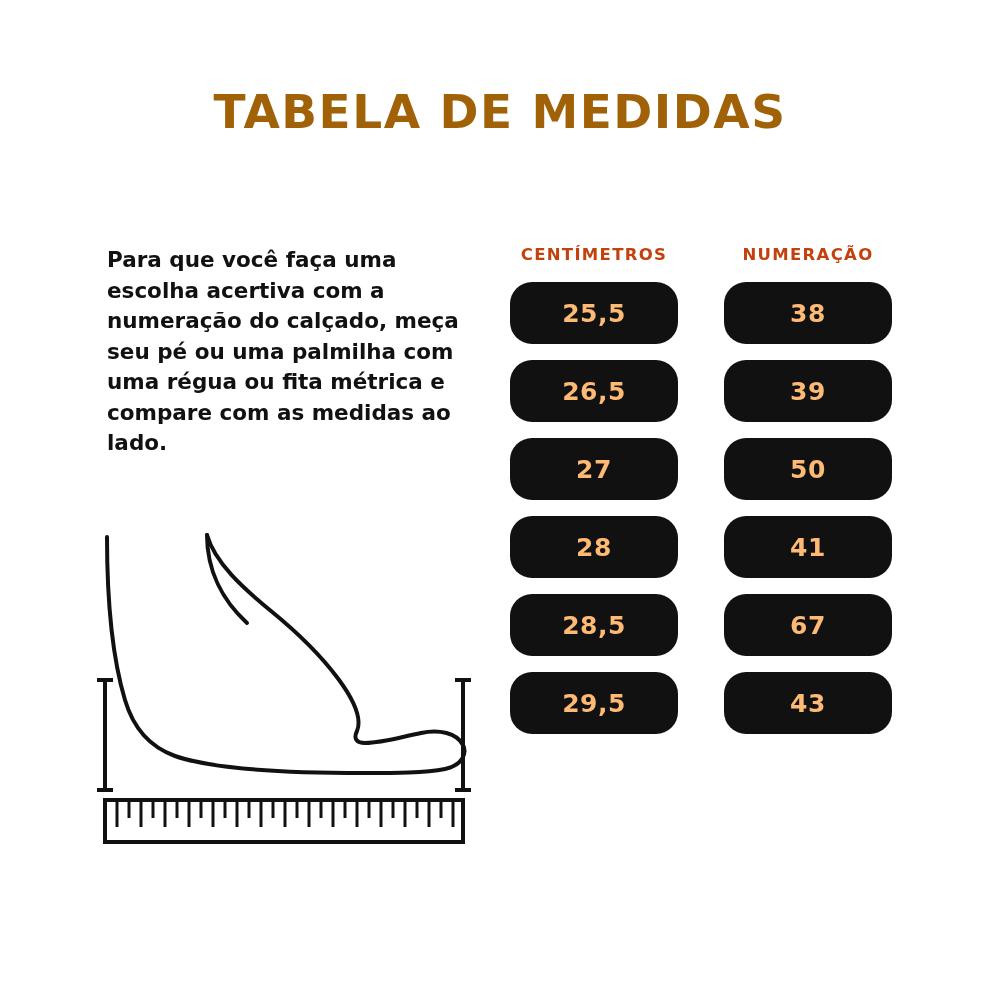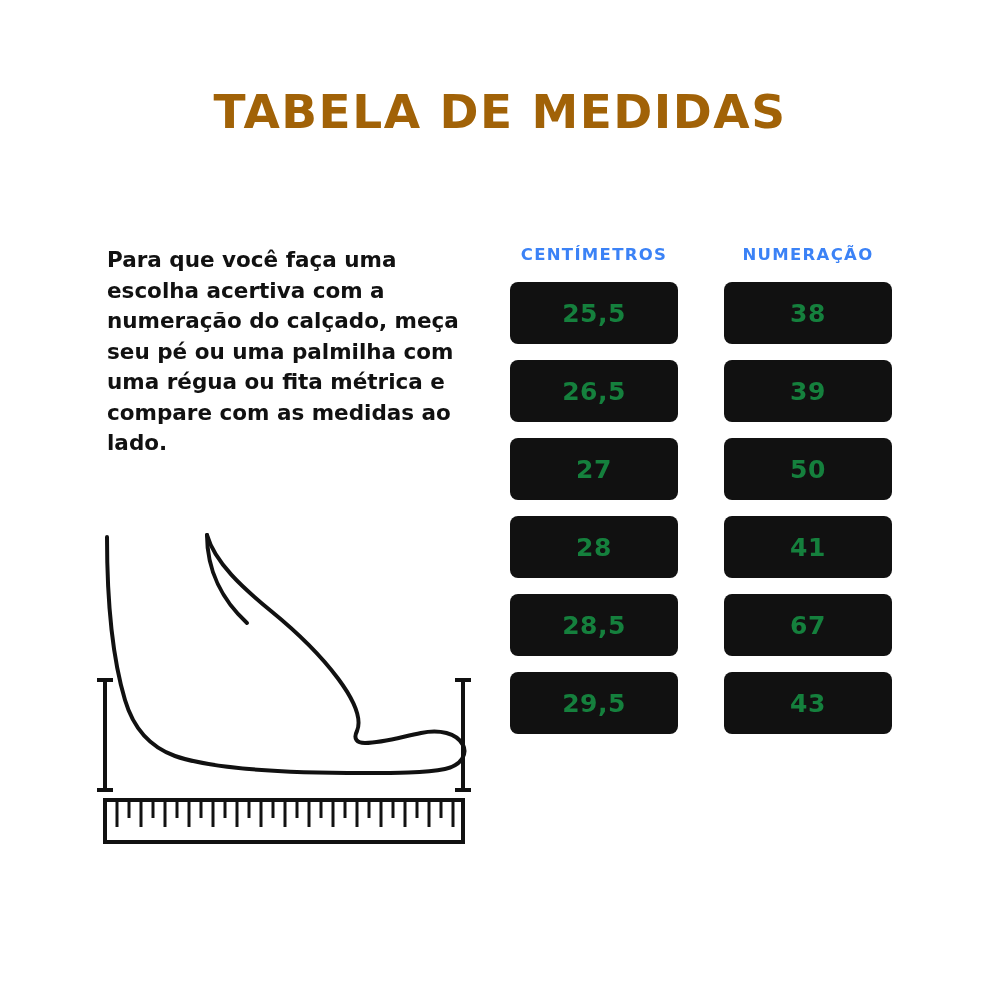--- a/index.html
+++ b/index.html
@@ -69,39 +69,39 @@
     display: flex;
     gap: 46px;
   }
   .col-header {
     width: 168px;
     text-align: center;
     font-family: "DejaVu Sans", sans-serif;
     font-weight: bold;
     font-size: 16.5px;
     letter-spacing: 1.3px;
-    color: #3b82f6;
+    color: #c2410c;
   }
 
   .rows {
     margin-top: 18px;
     display: flex;
     flex-direction: column;
     gap: 16px;
   }
   .row {
     display: flex;
     gap: 46px;
   }
   .cell {
     width: 168px;
     height: 62px;
     background: #111111;
-    border-radius: 8px;
-    color: #15803d;
+    border-radius: 22px;
+    color: #fdba74;
     display: flex;
     align-items: center;
     justify-content: center;
     font-family: "DejaVu Sans", sans-serif;
     font-weight: bold;
     font-size: 25px;
     letter-spacing: 0.5px;
   }
 </style>
 </head>

